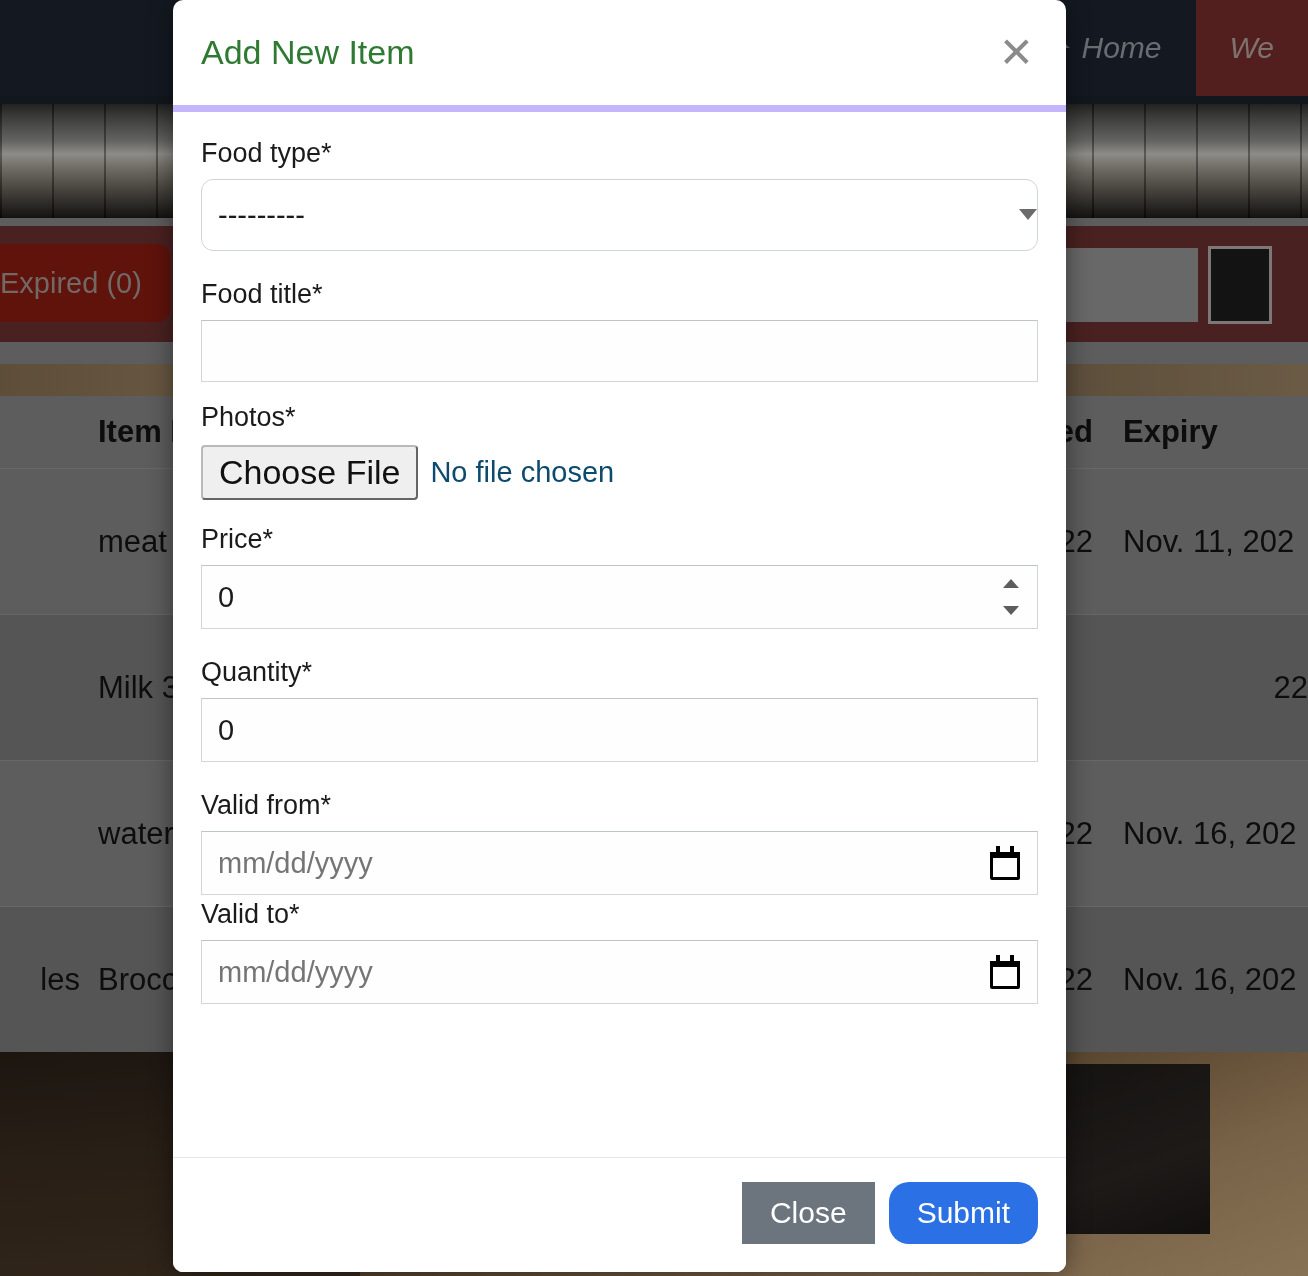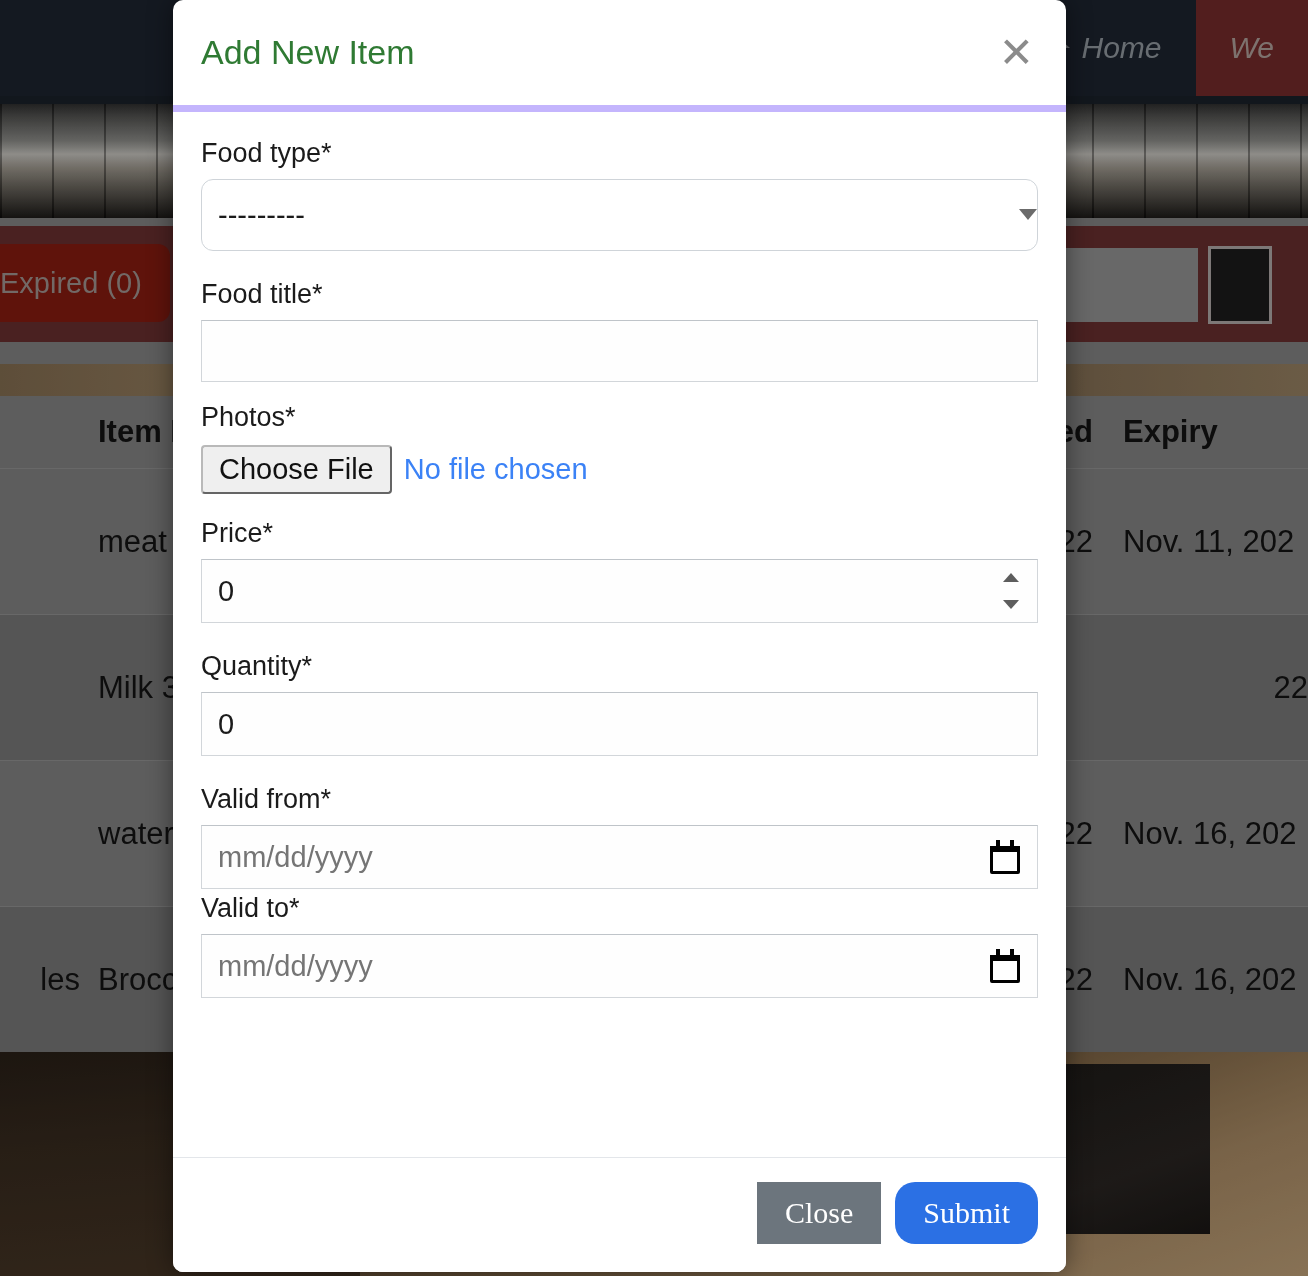--- a/index.html
+++ b/index.html
@@ -237,39 +237,39 @@
     content: ""; position: absolute; left: -3px; top: -3px;
     width: 30px; height: 6px; background: #000;
   }
   .cal-ico .pin-l, .cal-ico .pin-r {
     position: absolute; top: 0; width: 4px; height: 9px; background: #000;
   }
   .cal-ico .pin-l { left: 6px; }
   .cal-ico .pin-r { right: 6px; }
   .file-row { display: flex; align-items: center; gap: 12px; padding: 2px 0 4px; }
   .file-btn {
-    font-size: 29px; font-family: "Liberation Sans", sans-serif;
+    font-size: 34px; font-family: "Liberation Sans", sans-serif;
     padding: 6px 16px;
     border: 2px outset #b9b9b9;
     background: #efefef; color: #111;
     border-radius: 4px; cursor: pointer;
   }
-  .file-status { font-size: 29px; color: #3b82f6; }
+  .file-status { font-size: 29px; color: #0c4a6e; }
   .hint {
     font-size: 26px; color: #8a8a8a;
     margin: 24px 0 18px 0;
   }
   .modal-footer {
     flex: none; padding: 24px 28px 28px;
     border-top: 1px solid #e3e6ea;
     display: flex; justify-content: flex-end; gap: 14px;
     background: #fff;
   }
   .btn {
-    font-size: 30px; font-family: Liberation Serif, serif;
+    font-size: 30px; font-family: Liberation Sans, sans-serif;
     padding: 14px 28px; border: 0; cursor: pointer; color: #fff;
   }
   .btn-close { background: #6c757d; }
   .btn-submit { background: #2b70e4; border-radius: 20px; }
 
   .sp-24 { height: 24px; }
   .sp-16 { height: 16px; }
 </style>
 </head>
 <body>

